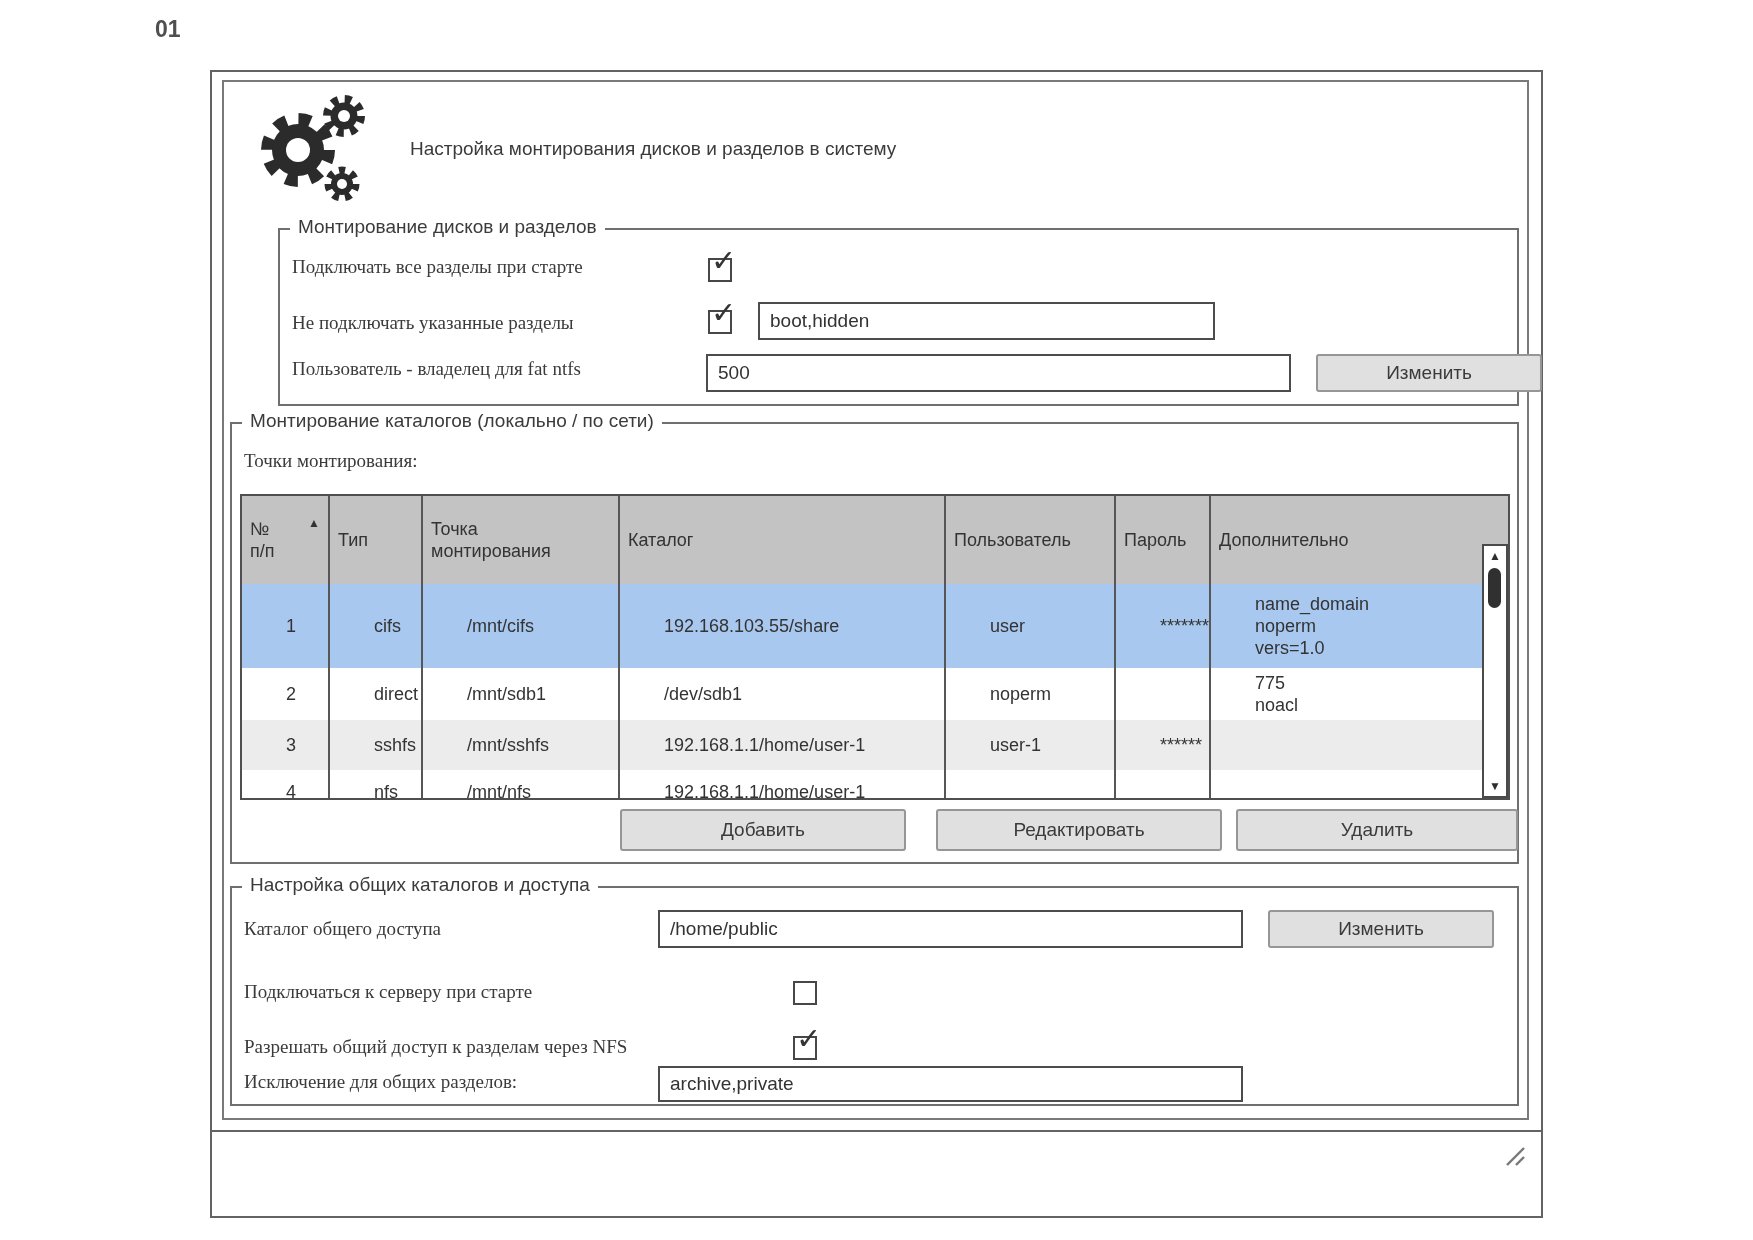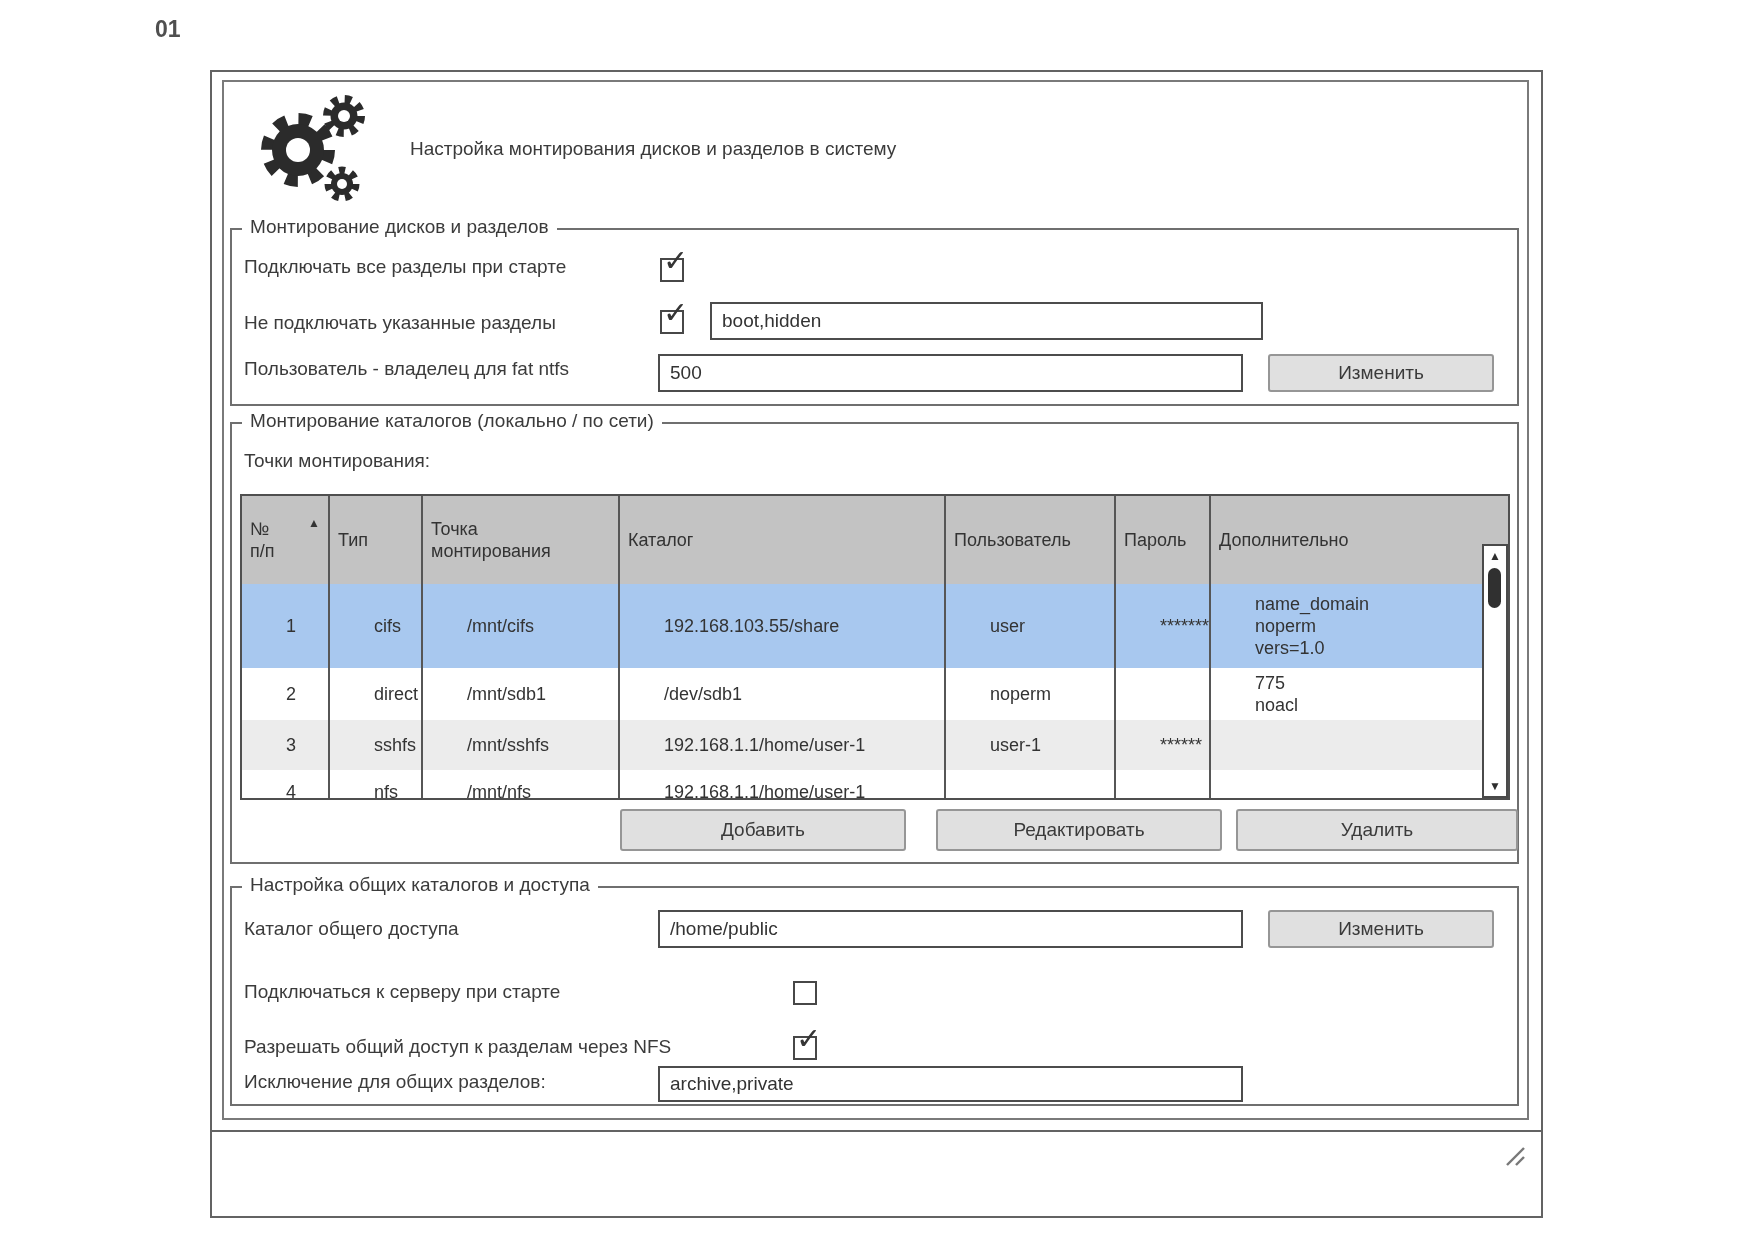--- a/index.html
+++ b/index.html
@@ -17,25 +17,25 @@
   .btn-close{position:absolute;right:20px;top:1px;font-size:30px;line-height:36px;color:#4f4f4f;cursor:pointer;}
 
   .winbody{position:relative;height:1058px;}
   .frame{position:absolute;left:10px;top:8px;right:12px;bottom:10px;border:2px solid #7a7a7a;}
 
   .gears{position:absolute;left:28px;top:6px;}
   .subtitle{position:absolute;left:186px;top:56px;font-size:19px;color:#3b3b3b;white-space:nowrap;}
 
   .groupbox{position:absolute;left:6px;right:8px;border:2px solid #6f6f6f;background:#fff;box-sizing:border-box;}
   .groupbox .legend{position:absolute;top:-14px;left:10px;background:#fff;padding:0 8px;font-size:19px;color:#3b3b3b;white-space:nowrap;}
-  #group-disks{top:146px;height:178px;}
+  #group-disks{top:146px;height:178px;margin-left:48px;}
   #group-mounts{top:340px;height:442px;}
   #group-share{top:804px;height:220px;}
 
-  .lbl{position:absolute;font-size:19px;color:#3b3b3b;white-space:nowrap;}
+  .lbl{position:absolute;font-size:19px;color:#3b3b3b;white-space:nowrap;font-family:Liberation Serif, serif;}
 
   .checkbox{position:absolute;width:24px;height:24px;border:2px solid #474747;background:#fff;box-sizing:border-box;cursor:pointer;}
   .checkbox .check{position:absolute;left:1px;top:-14px;font-size:30px;font-weight:bold;color:#353535;line-height:30px;}
 
   .tinput{position:absolute;border:2px solid #4c4c4c;background:#fff;box-sizing:border-box;
           font-family:inherit;font-size:19px;color:#333;padding:0 10px;outline:none;}
   .gbtn{position:absolute;background:#e0e0e0;border:2px solid #969696;border-radius:3px;
         font-family:inherit;font-size:19px;color:#3b3b3b;cursor:pointer;box-sizing:border-box;}
 
   .tablewrap{position:absolute;left:8px;top:70px;width:1270px;height:306px;
@@ -94,21 +94,21 @@
 
         <span class="lbl" style="left:12px;top:26px;">Подключать все разделы при старте</span>
         <span class="checkbox" style="left:428px;top:28px;">
           <span class="check">✓</span>
         </span>
 
         <span class="lbl" style="left:12px;top:82px;">Не подключать указанные разделы</span>
         <span class="checkbox" style="left:428px;top:80px;">
           <span class="check">✓</span>
         </span>
-        <input class="tinput" style="left: 478px; top: 72px; width: 553px; height: 38px;" type="text" value="boot,hidden">
+        <input class="tinput" style="left: 478px; top: 72px; width: 457px; height: 38px;" type="text" value="boot,hidden">
 
         <span class="lbl" style="left:12px;top:128px;">Пользователь - владелец для fat ntfs</span>
         <input class="tinput" style="left: 426px; top: 124px; width: 585px; height: 38px;" type="text" value="500">
         <button class="gbtn" style="left:1036px;top:124px;width:226px;height:38px;">Изменить</button>
       </div>
 
       <div class="groupbox" id="group-mounts">
         <span class="legend">Монтирование каталогов (локально / по сети)</span>
         <span class="lbl" style="left:12px;top:26px;">Точки монтирования:</span>
 

